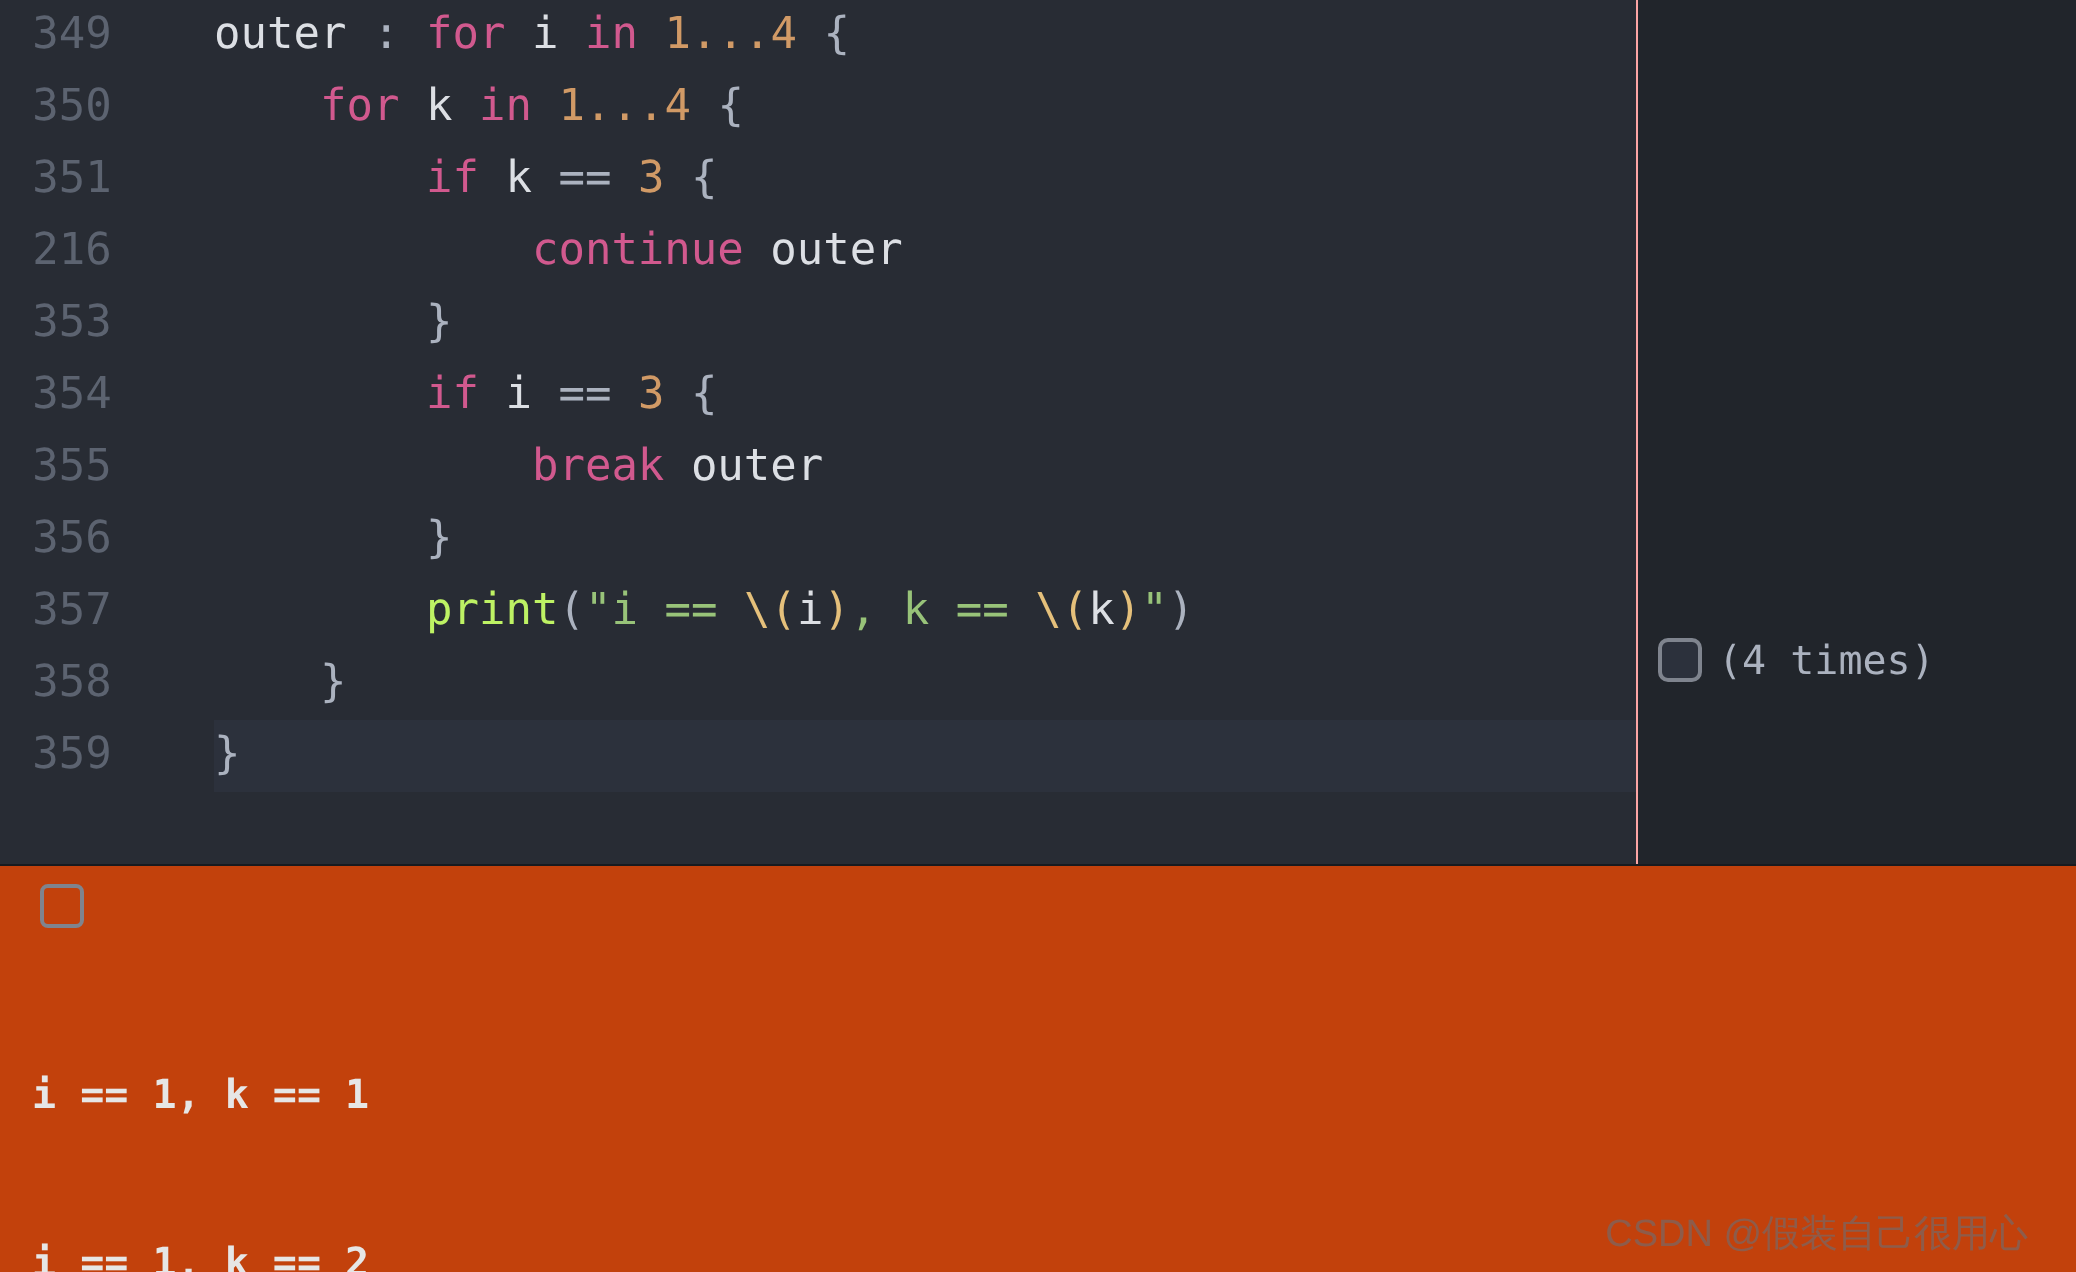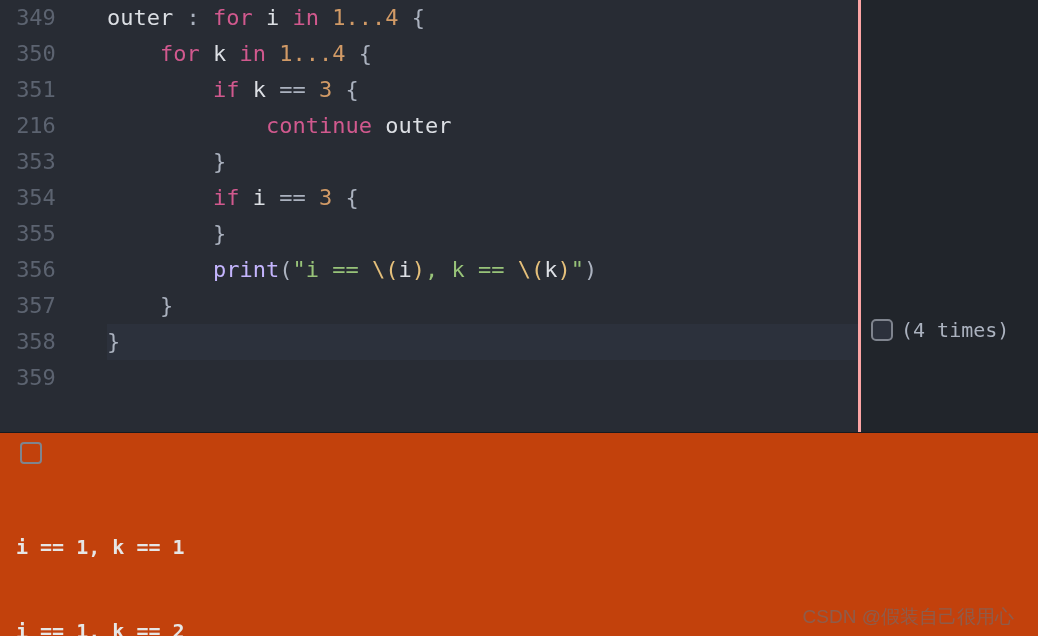--- a/index.html
+++ b/index.html
@@ -37,23 +37,23 @@
       margin-left: 17px;
     }
     .code .line {
       height: 36px;
       line-height: 36px;
       white-space: pre;
       font-size: 22px;
     }
     .code .line.hl { background: #2c313c; }
     .sidebar-result {
-      width: 180px;
+      width: 220px;
       background: #21252b;
-      border-left: 3px solid #fca5a5;
+      border-left: 1px solid #fca5a5;
       position: relative;
     }
     .result-badge {
       position: absolute;
       top: 318px;
       left: 10px;
       display: flex;
       align-items: center;
       gap: 8px;
       color: #abb2bf;
@@ -98,21 +98,21 @@
       bottom: 6px;
       color: #6b6f76;
       font-size: 19px;
       font-family: sans-serif;
       opacity: 0.6;
     }
     
     .kw { color: #d1598e; }
     .ident { color: #dcdfe4; }
     .num { color: #d19a66; }
-    .fn { color: #c4b5fd; }
+    .fn { color: #bef264; }
     .str { color: #98c379; }
     .param { color: #dcdfe4; }
     .punct { color: #abb2bf; }
     .yellow { color: #e5c07b; }
   </style>
 </head>
 <body>
 
 <div class="editor-area">
   <div class="code-pane">
@@ -129,20 +129,21 @@
       <div>358</div>
       <div>359</div>
     </div>
     <div class="code">
       <div class="line"><span class="ident">outer</span><span class="punct"> : </span><span class="kw">for</span><span> </span><span class="ident">i</span><span> </span><span class="kw">in</span><span> </span><span class="num">1...4</span><span class="punct"> {</span></div>
       <div class="line">    <span class="kw">for</span><span> </span><span class="ident">k</span><span> </span><span class="kw">in</span><span> </span><span class="num">1...4</span><span class="punct"> {</span></div>
       <div class="line">        <span class="kw">if</span><span> </span><span class="ident">k</span><span class="punct"> == </span><span class="num">3</span><span class="punct"> {</span></div>
       <div class="line">            <span class="kw">continue</span><span> </span><span class="ident">outer</span></div>
       <div class="line">        <span class="punct">}</span></div>
       <div class="line">        <span class="kw">if</span><span> </span><span class="ident">i</span><span class="punct"> == </span><span class="num">3</span><span class="punct"> {</span></div>
+      <div class="line">            <span class="kw">break</span><span> </span><span class="ident">outer</span></div>
       <div class="line">        <span class="punct">}</span></div>
       <div class="line">        <span class="fn">print</span><span class="punct">(</span><span class="str">"</span><span class="str">i == </span><span class="yellow">\(</span><span class="param">i</span><span class="yellow">)</span><span class="str">, k == </span><span class="yellow">\(</span><span class="param">k</span><span class="yellow">)</span><span class="str">"</span><span class="punct">)</span></div>
       <div class="line">    <span class="punct">}</span></div>
       <div class="line hl"><span class="punct">}</span></div>
     </div>
   </div>
   <div class="sidebar-result">
     <div class="result-badge">
       <span class="badge-icon"></span>
       <span>(4 times)</span>

